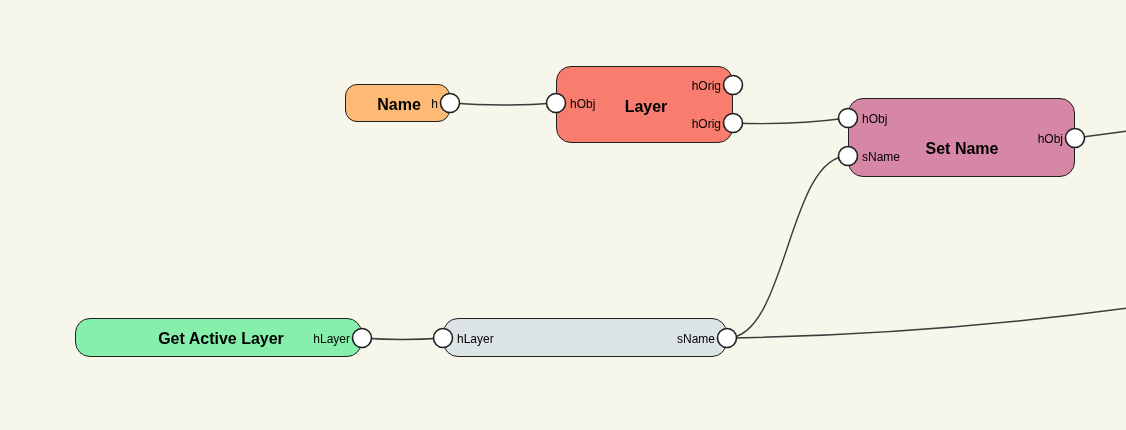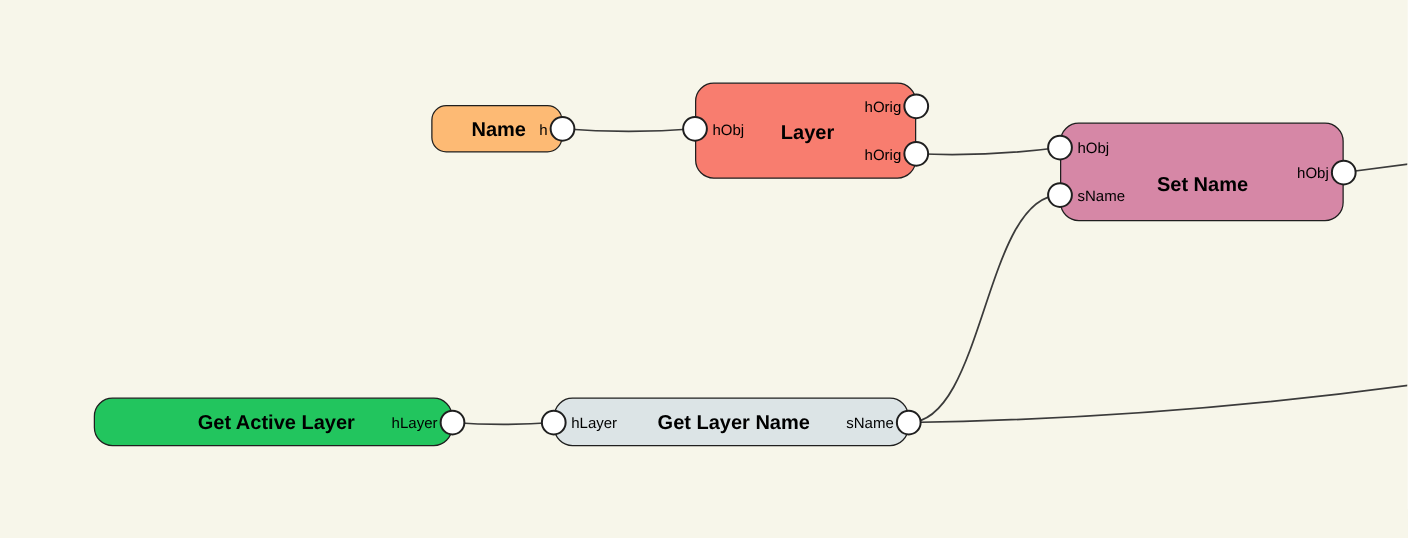--- a/index.html
+++ b/index.html
@@ -50,26 +50,25 @@
         <span class="port-label" style="left: 13px; top: 37px;">hObj</span>
         <span class="port-label out" style="left: 164px; top: 19px;">hOrig</span>
         <span class="port-label out" style="left: 164px; top: 57px;">hOrig</span>
       </div>
       <div class="node" style="left: 848px; top: 98px; width: 227px; height: 79px; background: rgb(214, 135, 166); border-radius: 15px;">
         <span class="node-title" style="left: 113px; top: 50px;">Set Name</span>
         <span class="port-label" style="left: 13px; top: 20px;">hObj</span>
         <span class="port-label" style="left: 13px; top: 58px;">sName</span>
         <span class="port-label out" style="left: 214px; top: 40px;">hObj</span>
       </div>
-      <div class="node" style="left: 75px; top: 318px; width: 287px; height: 39px; background: #22c55e; border-radius: 15px;">
+      <div class="node" style="left: 75px; top: 318px; width: 287px; height: 39px; background: #86efac; border-radius: 15px;">
         <span class="node-title" style="left: 145px; top: 20px;">Get Active Layer</span>
         <span class="port-label out" style="left: 274px; top: 20px;">hLayer</span>
       </div>
       <div class="node" style="left: 443px; top: 318px; width: 284px; height: 39px; background: rgb(220, 228, 230); border-radius: 15px;">
-        <span class="node-title" style="left: 143px; top: 20px;">Get Layer Name</span>
         <span class="port-label" style="left: 13px; top: 20px;">hLayer</span>
         <span class="port-label out" style="left: 271px; top: 20px;">sName</span>
       </div>
     </div>
   <svg id="wire-layer" width="1126" height="430" viewBox="0 0 1126 430">
       <path d="M 450 103 Q 503 107 556 103" class="wire" stroke="#3b3b3b" stroke-width="1.4"></path>
       <path d="M 733 123 Q 790.5 125.5 848 118" class="wire" stroke="#3b3b3b" stroke-width="1.4"></path>
       <path d="M 362 338 Q 402.5 341 443 338" class="wire" stroke="#3b3b3b" stroke-width="1.4"></path>
       <path d="M 727 338 C 787.5 338, 787.5 156, 848 156" class="wire" stroke="#3b3b3b" stroke-width="1.4"></path>
       <path d="M 727 338 Q 927.5 335 1128 308" class="wire" stroke="#3b3b3b" stroke-width="1.4"></path>

